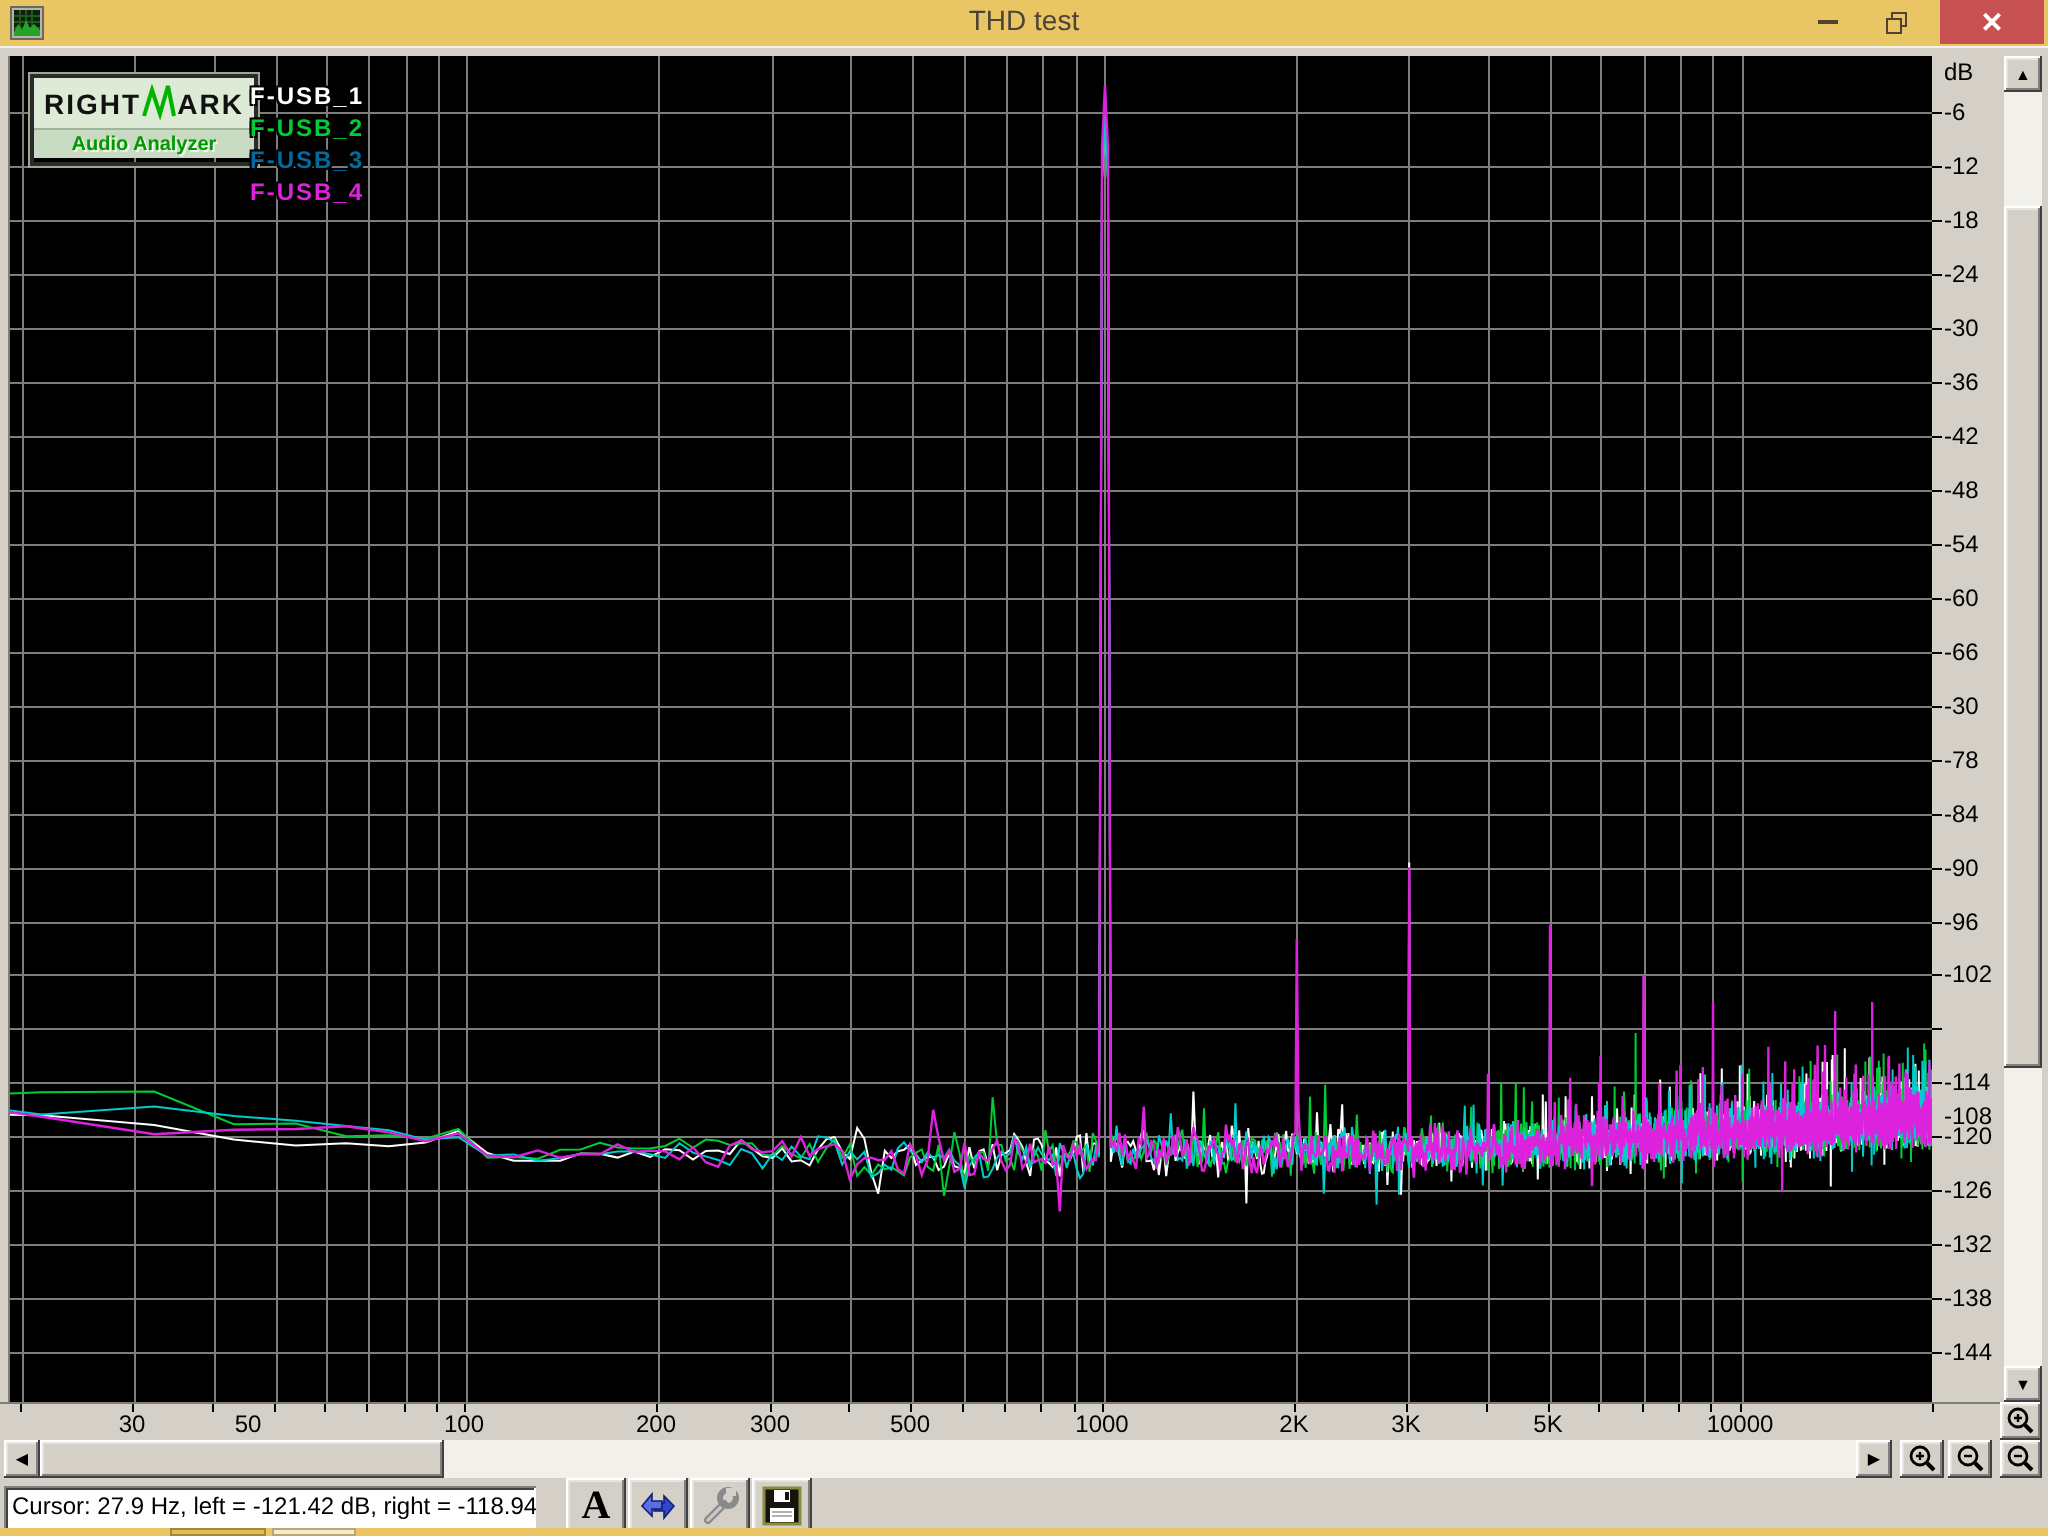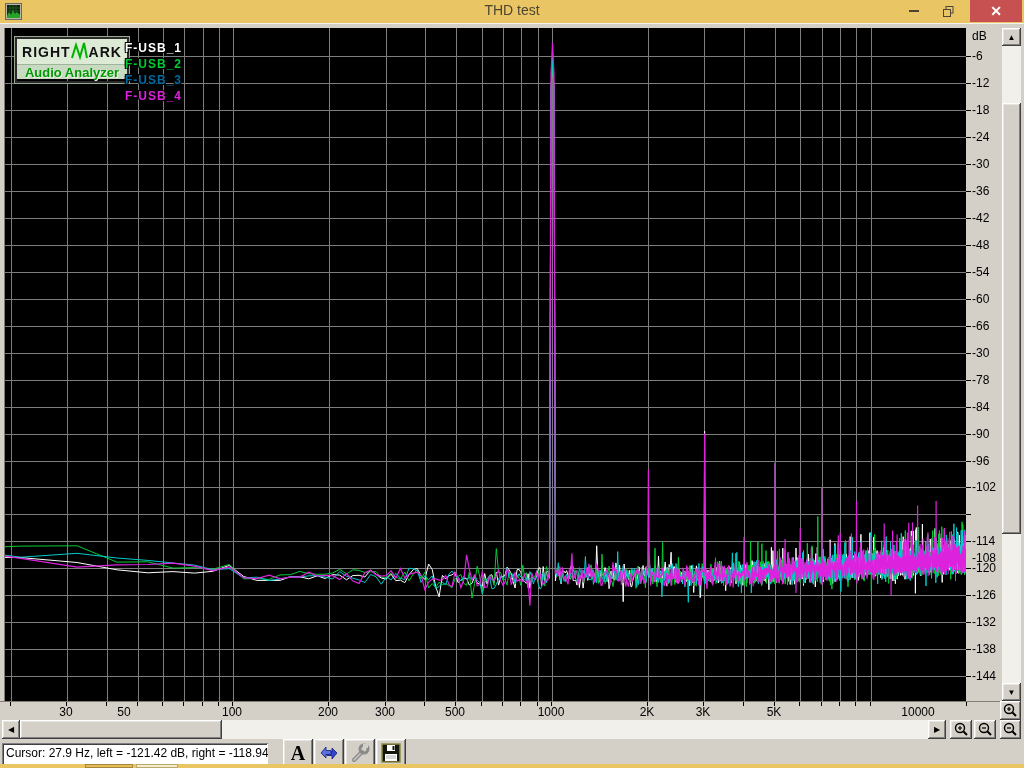--- a/index.html
+++ b/index.html
@@ -31,21 +31,21 @@
   #plot{position:absolute;left:4px;top:4px;width:962px;height:673px;background:#000;overflow:hidden;
     border-left:1px solid #807d74;}
   #plot svg{display:block;}
 
   
   #logo{position:absolute;left:10px;top:9px;width:114px;height:46px;border:2px solid #2a2a2a;
     outline:1px solid #9aa894;}
   #logo-top{height:26px;background:#dcead6;display:flex;align-items:center;justify-content:center;
     font-weight:bold;font-size:14px;color:#111;letter-spacing:1px;border-bottom:1px solid #9fb59a;}
   #logo-bottom{height:14px;background:#c9dac3;display:flex;align-items:center;justify-content:center;
-    font-weight:bold;font-size:13px;color:#009a00;
+    font-weight:bold;font-size:10px;color:#009a00;
     text-shadow:1px 1px 0 #eef6ea;}
   
   #legend{position:absolute;left:120px;top:12px;}
   .legend-entry{font-weight:bold;font-size:12px;letter-spacing:1px;line-height:16px;
     text-shadow:1px 1px 0 #000,-1px -1px 0 #000,1px -1px 0 #000,-1px 1px 0 #000;}
 
   
   #ystrip{position:absolute;left:966px;top:4px;width:36px;height:673px;background:#d4d0c8;
     font-size:12px;color:#000;}
   .ytick-label{position:absolute;left:6px;transform:translateY(-50%);}
@@ -300,21 +300,21 @@
         <span class="xtick-label" style="left: 66px;">30</span>
         <span class="xtick-label" style="left: 124px;">50</span>
         <span class="xtick-label" style="left: 232px;">100</span>
         <span class="xtick-label" style="left: 328px;">200</span>
         <span class="xtick-label" style="left: 385px;">300</span>
         <span class="xtick-label" style="left: 455px;">500</span>
         <span class="xtick-label" style="left: 551px;">1000</span>
         <span class="xtick-label" style="left: 647px; text-align: center;">2K</span>
         <span class="xtick-label" style="left: 703px;">3K</span>
         <span class="xtick-label" style="left: 774px;">5K</span>
-        <span class="xtick-label" style="left: 918px;">10000</span>
+        <span class="xtick-label" style="left: 870px;">10000</span>
       </div>
 
     <div id="zoom-v-in" class="zoombtn raised">
       <svg width="15" height="15" viewBox="0 0 15 15">
           <circle cx="6" cy="6" r="4.5" fill="none" stroke="#000" stroke-width="1.4"></circle>
           <path d="M6 4v4M4 6h4" stroke="#000" stroke-width="1.2"></path>
           <path d="M9.5 9.5L13 13" stroke="#000" stroke-width="2"></path>
         </svg>
     </div>
 

